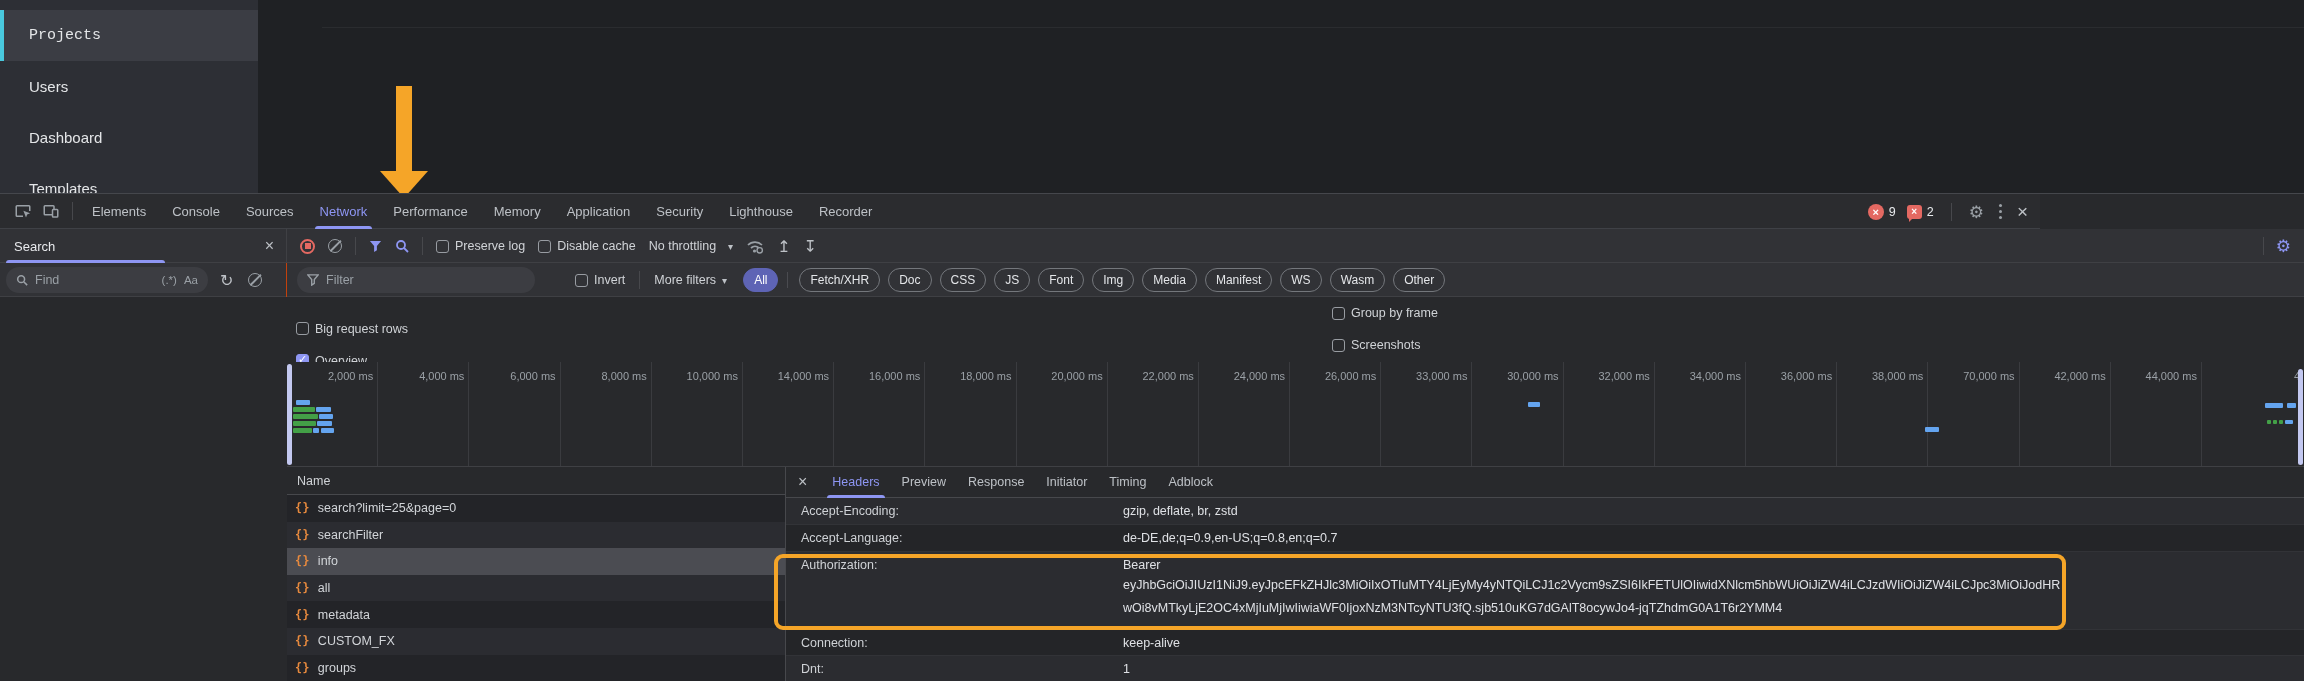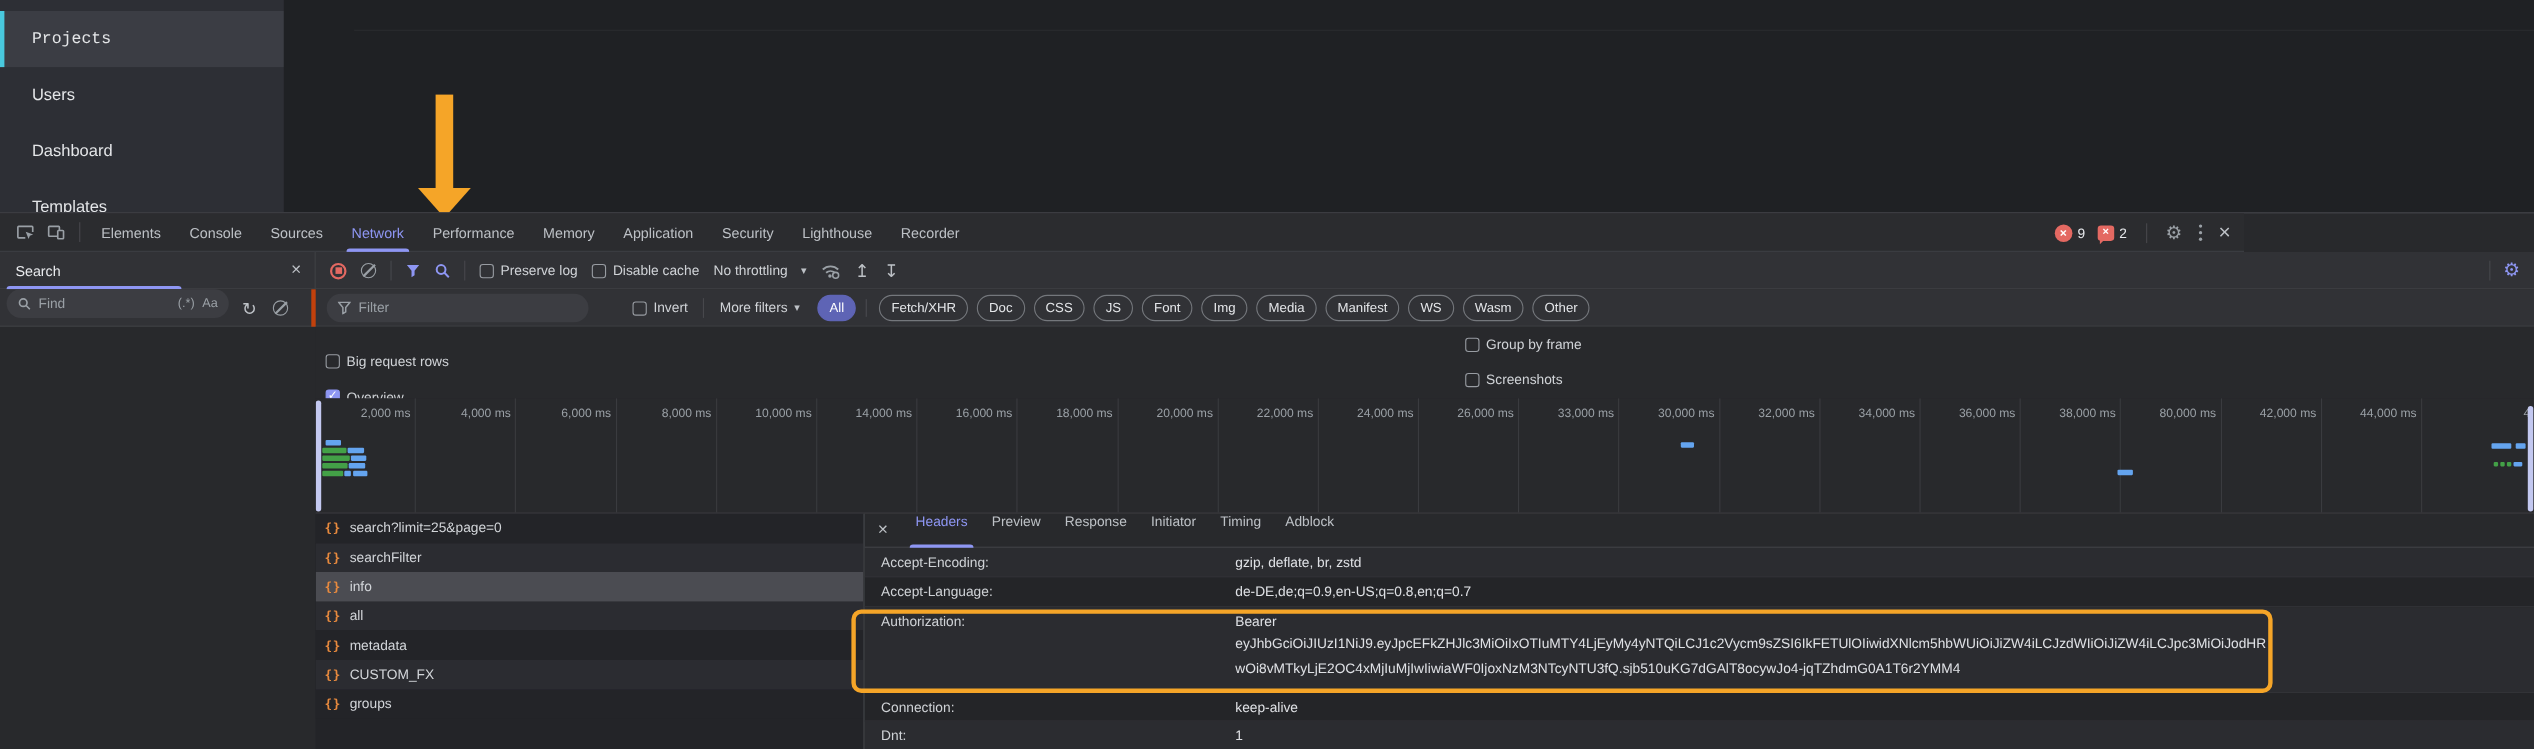--- a/index.html
+++ b/index.html
@@ -55,21 +55,21 @@
   .cb { width:13px; height:13px; border:1.6px solid #989ca2; border-radius:3px; flex:0 0 auto; position:relative; }
   .cb.checked { background:#8e96f3; border-color:#8e96f3; }
   .cb.checked::after { content:"✓"; font-family:"DejaVu Sans", sans-serif; position:absolute; left:1px; top:-2px; font-size:11px; color:#fff; }
   .toolbar-label { color:#d0d3d7; }
   .caret { font-family:"DejaVu Sans", sans-serif; font-size:10px; color:#bdc1c6; margin-left:6px; }
   .arrow-glyph { font-size:16px; color:#bdc1c6; cursor:pointer; font-family:"DejaVu Sans", sans-serif; }
   .net-gear { position:absolute; right:13px; top:0; height:34px; display:flex; align-items:center; gap:12px; }
 
   
   .dt-row3 { position:absolute; left:0; top:69px; width:2304px; height:34px; background:#313236; border-bottom:1px solid #3f4044; }
-  .find-row { position:absolute; left:0; top:0; width:287px; height:34px; border-right:4px solid #c2410c; display:flex; }
+  .find-row { position:absolute; left:0; top:0; width:287px; height:34px; border-right:1px solid #c2410c; display:flex; align-items:center; }
   .pill-input { height:26px; background:#3c3d42; border-radius:13px; display:flex; align-items:center; padding:0 10px; gap:7px; }
   .find-input-box { margin-left:6px; width:202px; }
   .pill-input input { background:transparent; border:none; outline:none; color:#e8eaed; font-size:12.5px; font-family:"Liberation Sans", sans-serif; flex:1; min-width:0; }
   .pill-input input::placeholder { color:#9aa0a6; }
   .mini-toggle { color:#9aa0a6; font-size:11.5px; cursor:pointer; flex:0 0 auto; }
   .find-icons { display:flex; align-items:center; gap:15px; margin-left:12px; }
   .grey-icon { color:#9aa0a6; display:flex; align-items:center; }
   .filter-row { position:absolute; left:287px; right:0; top:0; height:34px; display:flex; align-items:center; padding-left:10px; }
   .filter-input-box { width:238px; }
   .invert-group { margin-left:40px; }
@@ -103,21 +103,21 @@
   .req-row { height:26.6px; display:flex; align-items:center; padding-left:8px; gap:8px; cursor:pointer; color:#d2d5d9; }
   .req-row:nth-child(odd) { background:#232428; }
   .req-row:nth-child(even) { background:#2b2c31; }
   .req-row.selected { background:#4b4c52; }
   .req-icon { color:#e88a3e; font-weight:700; font-size:11.5px; letter-spacing:0.5px; font-family:"DejaVu Sans Mono", monospace; }
 
   
   .details { position:absolute; left:785px; top:273px; width:1519px; height:215px; background:#28292c; border-left:1px solid #47484c; overflow:hidden; }
   .det-tabbar { height:31px; border-bottom:1px solid #47484c; display:flex; align-items:center; padding-left:12px; }
   .det-close { font-size:16px; color:#bdc1c6; cursor:pointer; margin-right:14px; }
-  .det-tab { position:relative; height:31px; display:flex; padding:0 11px; color:#bdc1c6; font-size:12.5px; cursor:pointer; }
+  .det-tab { position:relative; height:31px; display:flex; align-items:center; padding:0 11px; color:#bdc1c6; font-size:12.5px; cursor:pointer; }
   .det-tab.active { color:#8e96f3; }
   .det-tab.active::after { content:""; position:absolute; left:6px; right:6px; bottom:0; height:3px; background:#8e96f3; border-radius:3px 3px 0 0; }
   .hdr-row { display:flex; align-items:center; border-bottom:1px solid #323337; }
   .hdr-row:nth-of-type(odd) { background:#242528; }
   .hdr-row:nth-of-type(even) { background:#2b2c30; }
   .hdr-row.r1,.hdr-row.r2 { height:27px; }
   .hdr-row.r3 { height:78px; align-items:flex-start; padding-top:6px; }
   .hdr-row.r4 { height:26px; }
   .hdr-row.r5 { height:26px; border-bottom:none; }
   .hdr-key { width:337px; padding-left:15px; color:#cfd2d6; flex:0 0 auto; }
@@ -375,21 +375,21 @@
           <div class="tick"><span>20,000 ms</span></div>
           <div class="tick"><span>22,000 ms</span></div>
           <div class="tick"><span>24,000 ms</span></div>
           <div class="tick"><span>26,000 ms</span></div>
           <div class="tick"><span>33,000 ms</span></div>
           <div class="tick"><span>30,000 ms</span></div>
           <div class="tick"><span>32,000 ms</span></div>
           <div class="tick"><span>34,000 ms</span></div>
           <div class="tick"><span>36,000 ms</span></div>
           <div class="tick"><span>38,000 ms</span></div>
-          <div class="tick"><span>80,000 ms</span></div>
+          <div class="tick"><span>70,000 ms</span></div>
           <div class="tick"><span>42,000 ms</span></div>
           <div class="tick"><span>44,000 ms</span></div>
         </div>
       <span class="partial-tick">4</span>
       <div>
           <div class="ov-bar blue" style="left: 9px; top: 38px; width: 14px; height: 5px;"></div>
           <div class="ov-bar green" style="left: 6px; top: 45px; width: 22px; height: 5px;"></div>
           <div class="ov-bar blue" style="left: 29px; top: 45px; width: 15px; height: 5px;"></div>
           <div class="ov-bar green" style="left: 6px; top: 52px; width: 25px; height: 5px;"></div>
           <div class="ov-bar blue" style="left: 32px; top: 52px; width: 14px; height: 5px;"></div>
@@ -405,20 +405,23 @@
           <div class="ov-bar green" style="left: 1980px; top: 58px; width: 4px; height: 4px;"></div>
           <div class="ov-bar green" style="left: 1986px; top: 58px; width: 4px; height: 4px;"></div>
           <div class="ov-bar green" style="left: 1992px; top: 58px; width: 4px; height: 4px;"></div>
           <div class="ov-bar blue" style="left: 1998px; top: 58px; width: 8px; height: 4px;"></div>
         </div>
       <div class="ov-handle left"></div>
       <div class="ov-handle right"></div>
     </div>
 
     <div class="req-table">
+      <div class="req-header">
+          <span>Name</span>
+        </div>
       <div>
 
           <div class="req-row">
             <span class="req-icon">{}</span>
             <span class="req-name">search?limit=25&amp;page=0</span>
           </div>
 
           <div class="req-row">
             <span class="req-icon">{}</span>
             <span class="req-name">searchFilter</span>

